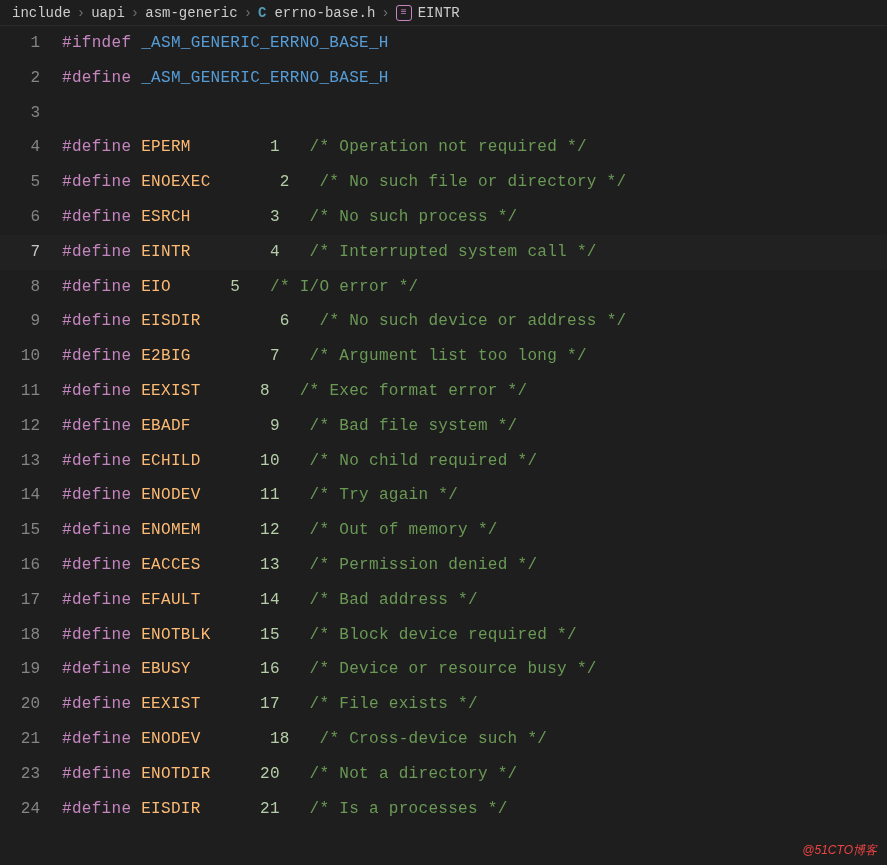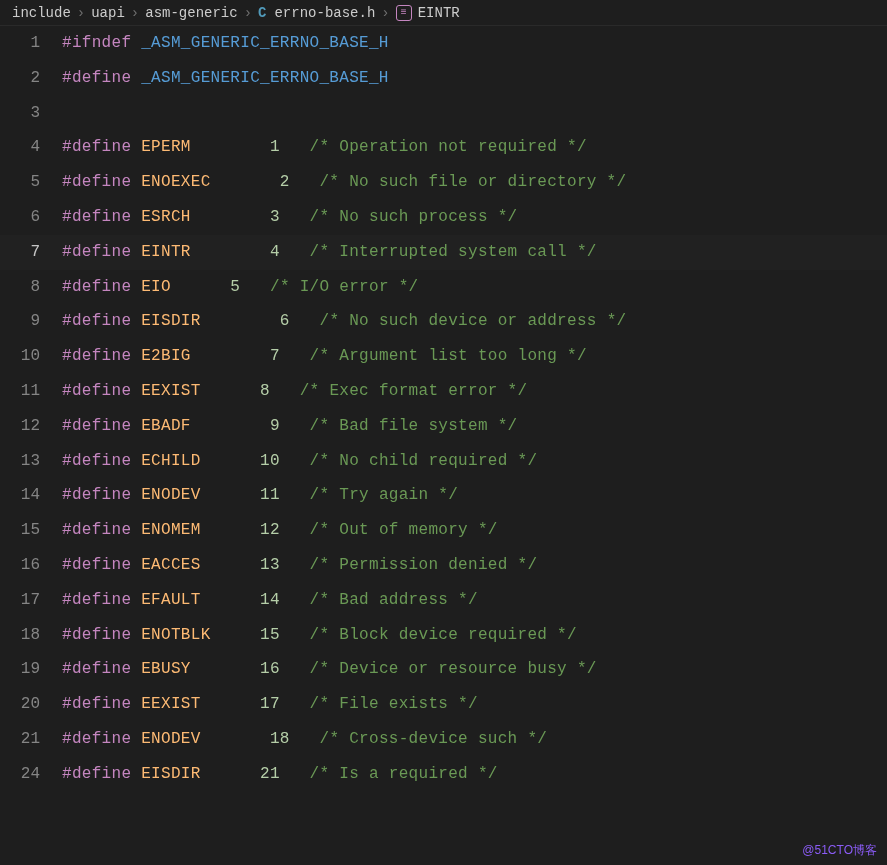--- a/index.html
+++ b/index.html
@@ -74,23 +74,24 @@
   }
   .tok-directive { color: #c586c0; }
   .tok-macro     { color: #569cd6; }
   .tok-const     { color: #fdba74; }
   .tok-number    { color: #b5cea8; }
   .tok-comment   { color: #6a9955; }
   .watermark {
     position:absolute;
     bottom:6px;
     right:10px;
-    color:#8b5cf6;
+    color:#ef4444;
     font-size:12px;
     font-family: sans-serif;
+    font-style: italic;
   }
 </style>
 </head>
 <body>
 
 <div class="breadcrumb">
   <span class="crumb">include</span>
   <span class="sep">›</span>
   <span class="crumb">uapi</span>
   <span class="sep">›</span>
@@ -118,16 +119,17 @@
     <div class="line"><div class="gutter">12</div><div class="code"><span class="tok-directive">#define</span><span> </span><span class="tok-const">EBADF</span><span>        </span><span class="tok-number">9</span><span>   </span><span class="tok-comment">/* Bad file system */</span></div></div>
     <div class="line"><div class="gutter">13</div><div class="code"><span class="tok-directive">#define</span><span> </span><span class="tok-const">ECHILD</span><span>      </span><span class="tok-number">10</span><span>   </span><span class="tok-comment">/* No child required */</span></div></div>
     <div class="line"><div class="gutter">14</div><div class="code"><span class="tok-directive">#define</span><span> </span><span class="tok-const">ENODEV</span><span>      </span><span class="tok-number">11</span><span>   </span><span class="tok-comment">/* Try again */</span></div></div>
     <div class="line"><div class="gutter">15</div><div class="code"><span class="tok-directive">#define</span><span> </span><span class="tok-const">ENOMEM</span><span>      </span><span class="tok-number">12</span><span>   </span><span class="tok-comment">/* Out of memory */</span></div></div>
     <div class="line"><div class="gutter">16</div><div class="code"><span class="tok-directive">#define</span><span> </span><span class="tok-const">EACCES</span><span>      </span><span class="tok-number">13</span><span>   </span><span class="tok-comment">/* Permission denied */</span></div></div>
     <div class="line"><div class="gutter">17</div><div class="code"><span class="tok-directive">#define</span><span> </span><span class="tok-const">EFAULT</span><span>      </span><span class="tok-number">14</span><span>   </span><span class="tok-comment">/* Bad address */</span></div></div>
     <div class="line"><div class="gutter">18</div><div class="code"><span class="tok-directive">#define</span><span> </span><span class="tok-const">ENOTBLK</span><span>     </span><span class="tok-number">15</span><span>   </span><span class="tok-comment">/* Block device required */</span></div></div>
     <div class="line"><div class="gutter">19</div><div class="code"><span class="tok-directive">#define</span><span> </span><span class="tok-const">EBUSY</span><span>       </span><span class="tok-number">16</span><span>   </span><span class="tok-comment">/* Device or resource busy */</span></div></div>
     <div class="line"><div class="gutter">20</div><div class="code"><span class="tok-directive">#define</span><span> </span><span class="tok-const">EEXIST</span><span>      </span><span class="tok-number">17</span><span>   </span><span class="tok-comment">/* File exists */</span></div></div>
     <div class="line"><div class="gutter">21</div><div class="code"><span class="tok-directive">#define</span><span> </span><span class="tok-const">ENODEV</span><span>       </span><span class="tok-number">18</span><span>   </span><span class="tok-comment">/* Cross-device such */</span></div></div>
-    <div class="line"><div class="gutter">24</div><div class="code"><span class="tok-directive">#define</span><span> </span><span class="tok-const">EISDIR</span><span>      </span><span class="tok-number">21</span><span>   </span><span class="tok-comment">/* Is a required */</span></div></div>
+    <div class="line"><div class="gutter">23</div><div class="code"><span class="tok-directive">#define</span><span> </span><span class="tok-const">ENOTDIR</span><span>     </span><span class="tok-number">20</span><span>   </span><span class="tok-comment">/* Not a directory */</span></div></div>
+    <div class="line"><div class="gutter">24</div><div class="code"><span class="tok-directive">#define</span><span> </span><span class="tok-const">EISDIR</span><span>      </span><span class="tok-number">21</span><span>   </span><span class="tok-comment">/* Is a processes */</span></div></div>
   </div>
 
 <div class="watermark">@51CTO博客</div>
 
 </body></html>

